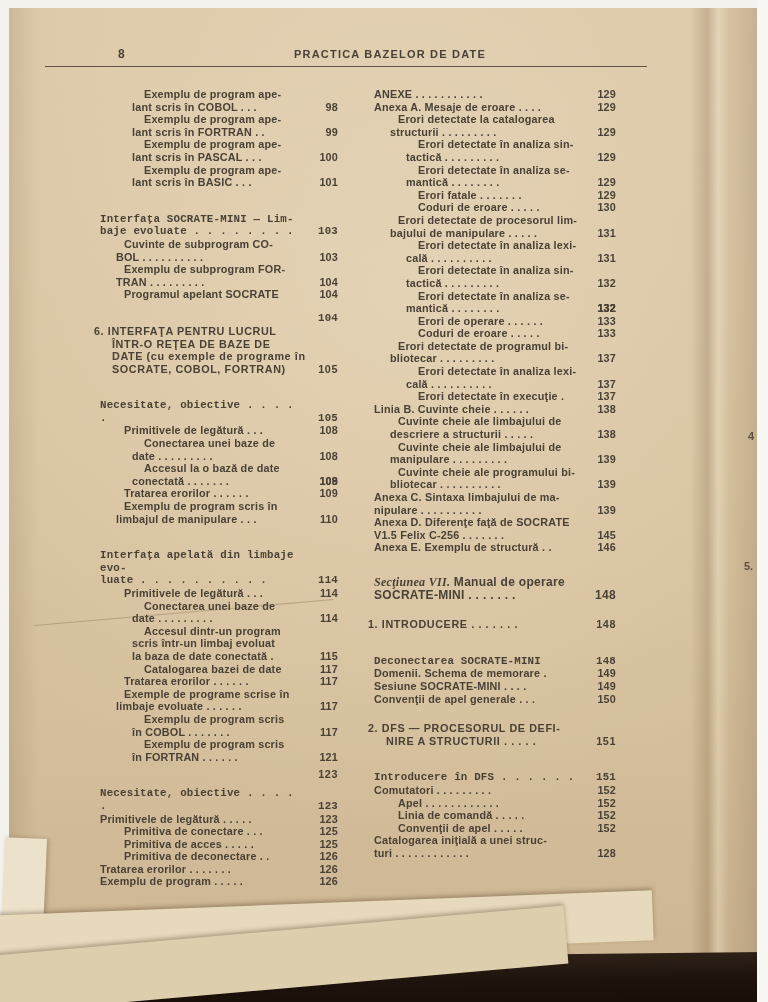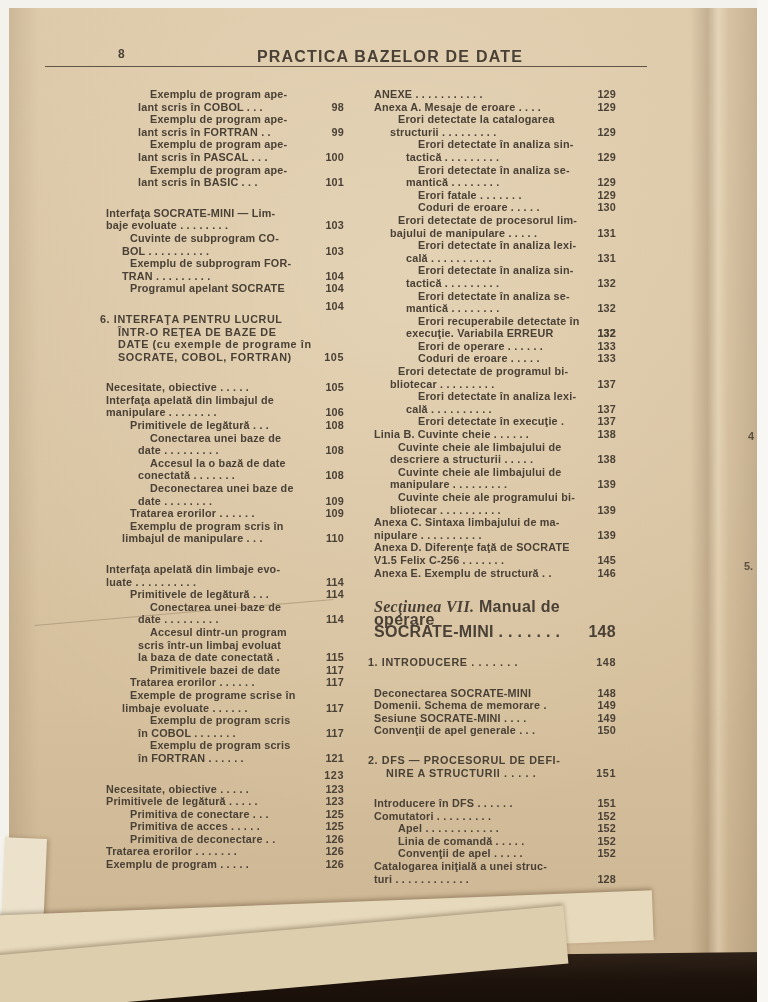--- a/index.html
+++ b/index.html
@@ -31,44 +31,44 @@
     background:linear-gradient(180deg,#2e2117 0,#1d130c 45%,#160d07 100%);
     transform:rotate(-0.6deg);}
   .tear{position:absolute;z-index:5;box-shadow:0 -2px 4px rgba(60,40,20,0.35);}
   #tear1{left:-12px;top:903px;width:665px;height:50px;background:#e7d9bb;transform:rotate(-2.2deg);}
   #tear2{left:-18px;top:931px;width:585px;height:58px;background:#ddcfae;transform:rotate(-5deg);}
   #tear3{left:2px;top:838px;width:42px;height:140px;background:#ece2cb;transform:rotate(2.5deg);box-shadow:2px 0 4px rgba(60,40,20,0.25);}
 
   
   #pagenum{position:absolute;left:118px;top:47px;z-index:3;font-size:12px;font-weight:bold;color:#4a4136;}
   #runtitle{position:absolute;left:240px;top:48px;width:300px;z-index:3;text-align:center;
-    font-size:16px;font-weight:bold;letter-spacing:1.2px;color:#4a4136;}
+    font-size:11px;font-weight:bold;letter-spacing:1.2px;color:#4a4136;}
   #rule{position:absolute;left:45px;top:66px;width:602px;height:0;z-index:3;border-top:1.6px solid rgba(75,63,50,0.85);}
 
   
   .edgefrag{position:absolute;z-index:3;font-size:11px;font-weight:bold;color:#5d5041;}
   #frag4{left:748px;top:430px;}
   #frag5{left:744px;top:560px;}
 
   
   .col{position:absolute;top:88px;z-index:3;color:#4a4136;font-size:10.8px;font-weight:bold;
     letter-spacing:0.2px;line-height:12.6px;}
-  #col-left{left:100px;width:248px;}
+  #col-left{left:94px;width:248px;}
   #col-right{left:368px;width:252px;}
   .entry{position:relative;padding-right:36px;}
   .entry .txt{display:block;white-space:pre-line;}
   .entry .num{position:absolute;right:4px;bottom:0;text-align:right;}
   .lv0{padding-left:18px;text-indent:-18px;letter-spacing:0.6px;}
   .lv1{padding-left:6px;}
   .lv2{padding-left:22px;text-indent:8px;}
   .lv3{padding-left:38px;text-indent:12px;}
-  .g1{margin-top:18px;}
+  .g1{margin-top:24px;font-family:Liberation Mono, monospace;}
   .g2{margin-top:17px;}
   .g3{margin-top:22px;}
-  .section{font-size:16px;letter-spacing:0.3px;}
+  .section{font-size:12px;letter-spacing:0.3px;}
   .section .lead{font-family:"Liberation Serif","DejaVu Serif",serif;font-style:italic;font-weight:bold;}
 </style>
 </head>
 <body>
 
 <div id="scan">
   <div id="page"></div>
   <div id="fold"></div>
   <div id="crease"></div>
 
@@ -130,42 +130,35 @@
         <span class="txt">6. INTERFAŢA PENTRU LUCRUL
 ÎNTR-O REŢEA DE BAZE DE
 DATE (cu exemple de programe în
 SOCRATE, COBOL, FORTRAN)</span>
         <span class="num">105</span>
       </div>
       <div class="entry lv1 g1">
         <span class="txt">Necesitate, obiective . . . . .</span>
         <span class="num">105</span>
       </div>
-      <div class="entry lv1">
-        <span class="txt">Interfaţa apelată din limbajul de
-manipulare . . . . . . . .</span>
-        <span class="num">106</span>
-      </div>
       <div class="entry lv2">
         <span class="txt">Primitivele de legătură . . .</span>
         <span class="num">108</span>
       </div>
       <div class="entry lv3">
         <span class="txt">Conectarea unei baze de
 date . . . . . . . . .</span>
         <span class="num">108</span>
       </div>
       <div class="entry lv3">
         <span class="txt">Accesul la o bază de date
 conectată . . . . . . .</span>
         <span class="num">108</span>
       </div>
       <div class="entry lv3">
-        <span class="txt">Deconectarea unei baze de
-date . . . . . . . .</span>
         <span class="num">109</span>
       </div>
       <div class="entry lv2">
         <span class="txt">Tratarea erorilor . . . . . .</span>
         <span class="num">109</span>
       </div>
       <div class="entry lv2">
         <span class="txt">Exemplu de program scris în
 limbajul de manipulare . . .</span>
         <span class="num">110</span>
@@ -184,21 +177,21 @@
 date . . . . . . . . .</span>
         <span class="num">114</span>
       </div>
       <div class="entry lv3">
         <span class="txt">Accesul dintr-un program
 scris într-un limbaj evoluat
 la baza de date conectată .</span>
         <span class="num">115</span>
       </div>
       <div class="entry lv3">
-        <span class="txt">Primitivele bazei de date</span>
+        <span class="txt">Catalogarea bazei de date</span>
         <span class="num">117</span>
       </div>
       <div class="entry lv2">
         <span class="txt">Tratarea erorilor . . . . . .</span>
         <span class="num">117</span>
       </div>
       <div class="entry lv2">
         <span class="txt">Exemple de programe scrise în
 limbaje evoluate . . . . . .</span>
         <span class="num">117</span>
@@ -291,22 +284,20 @@
         <span class="txt">Erori detectate în analiza sin-
 tactică . . . . . . . . .</span>
         <span class="num">132</span>
       </div>
       <div class="entry lv3">
         <span class="txt">Erori detectate în analiza se-
 mantică . . . . . . . .</span>
         <span class="num">132</span>
       </div>
       <div class="entry lv3">
-        <span class="txt">Erori recuperabile detectate în
-execuţie. Variabila ERREUR</span>
         <span class="num">132</span>
       </div>
       <div class="entry lv3">
         <span class="num">132</span>
       </div>
       <div class="entry lv3">
         <span class="txt">Erori de operare . . . . . .</span>
         <span class="num">133</span>
       </div>
       <div class="entry lv3">

